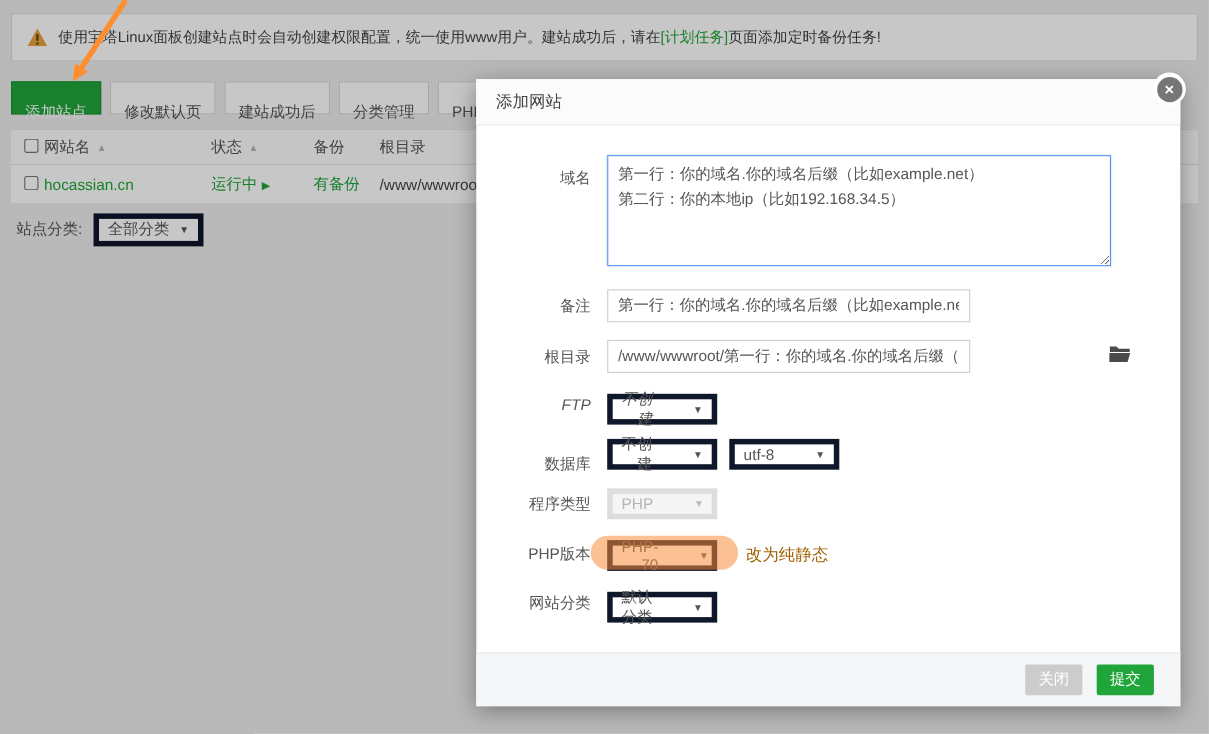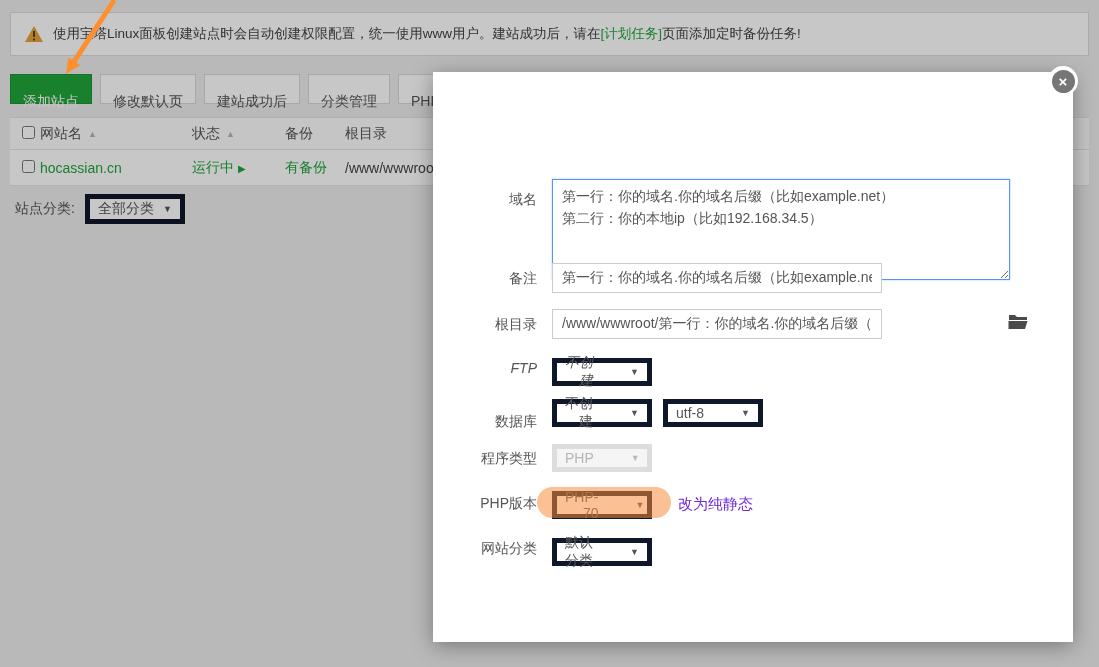--- a/index.html
+++ b/index.html
@@ -92,21 +92,21 @@
   }
   .ft-btn.gray { background:#ccc; }
   .ft-btn.green { background:#20a53a; }
   
   .annot-arrow { position:absolute; left:0; top:0; z-index:30; pointer-events:none; }
   .annot-pill {
     position:absolute; left:537px; top:487px; width:134px; height:31px; border-radius:16px;
     background:rgba(247,140,60,0.55); z-index:25; pointer-events:none;
   }
   .annot-text {
-    position:absolute; left:678px; top:495px; color:#6d28d9; font-size:15px; z-index:25;
+    position:absolute; left:678px; top:495px; color:#a16207; font-size:15px; z-index:25;
     pointer-events:none;
   }
 </style>
 </head>
 <body>
 
 <div>
 
   <div class="warning-bar">
     <span class="w-icon">
@@ -164,25 +164,26 @@
       <span>全部分类</span>
       <span class="arr">▼</span>
     </span>
   </div>
 
 </div>
 
 <div class="backdrop"></div>
 
 <div class="modal">
+  <div class="modal-header">添加网站</div>
   <div class="modal-close">
     <span class="inner">×</span>
   </div>
 
-  <div class="f-row" style="top:69px; height:101px;margin-top:38px;">
+  <div class="f-row" style="top:69px; height:101px;">
     <span class="f-label" style="top:12px;">域名</span>
     <div class="f-ctrl">
       <textarea class="domain" spellcheck="false" style="">第一行：你的域名.你的域名后缀（比如example.net）
 第二行：你的本地ip（比如192.168.34.5）</textarea>
     </div>
   </div>
 
   <div class="f-row" style="top:191px; height:30px;">
     <span class="f-label" style="top:7px;">备注</span>
     <div class="f-ctrl">
@@ -250,20 +251,24 @@
   <div class="f-row" style="top:462px; height:28px;">
     <span class="f-label" style="top:6px;">网站分类</span>
     <div class="f-ctrl">
       <span class="fake-select sel">
         <span>默认分类</span>
         <span class="arr">▼</span>
       </span>
     </div>
   </div>
 
+  <div class="modal-footer">
+    <button class="ft-btn gray">关闭</button>
+    <button class="ft-btn green">提交</button>
+  </div>
 </div>
 
 <svg class="annot-arrow" width="160" height="90" viewBox="0 0 160 90">
   <line x1="113" y1="2" x2="74.2" y2="61.4" stroke="#ff8e2e" stroke-width="5" stroke-linecap="round"></line>
   <polygon points="66,74 80.1,65.2 68.3,57.6" fill="#ff8e2e"></polygon>
 </svg>
 <div class="annot-pill"></div>
 <div class="annot-text">改为纯静态</div>
 
 </body></html>

